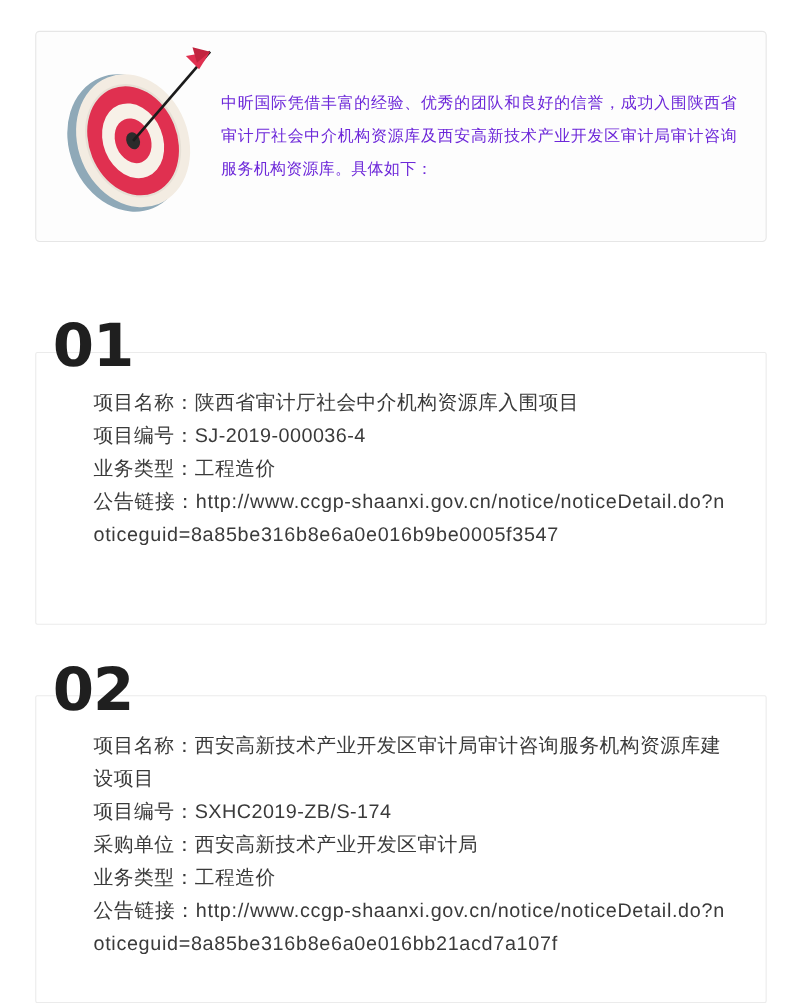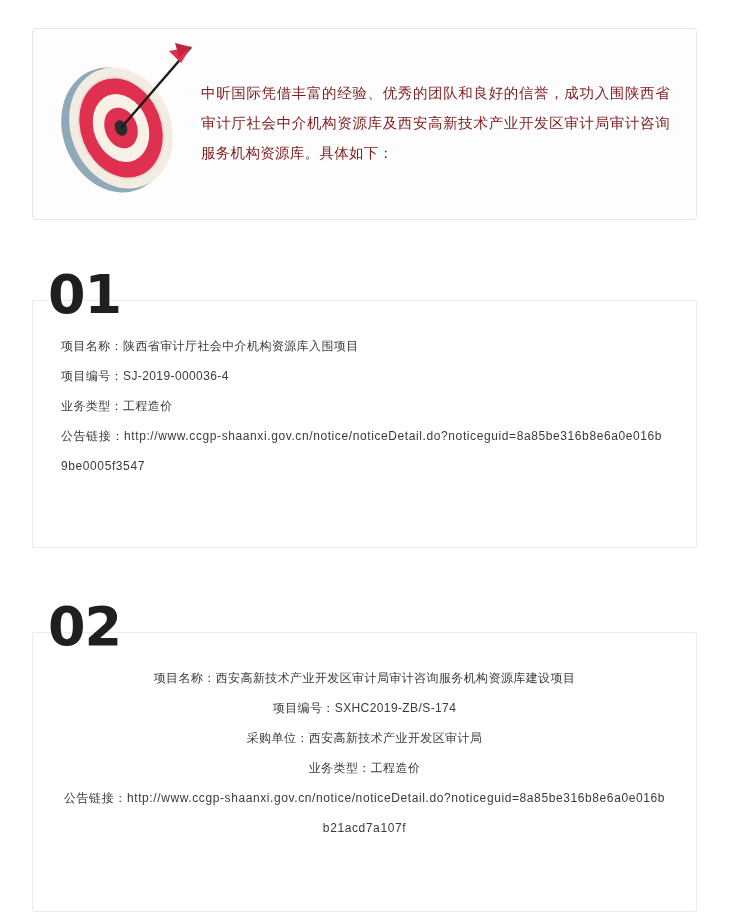--- a/index.html
+++ b/index.html
@@ -37,25 +37,24 @@
     position: relative;
   }
   .target-svg {
     position: absolute;
     left: 8px;
     top: 6px;
   }
   .intro-text {
     font-size: 14.5px;
     line-height: 30px;
-    color: #7f1d1d;
+    color: #6d28d9;
     letter-spacing: 0.3px;
     padding-right: 26px;
     text-align: justify;
-    font-family: Liberation Mono, monospace;
   }
 
   
   .section {
     position: absolute;
     left: 32px;
     width: 665px;
   }
   .section-number {
     position: absolute;
@@ -72,40 +71,41 @@
   .section-box {
     box-sizing: border-box;
     border: 1px solid #ebebeb;
     border-radius: 2px;
     background: #ffffff;
     padding: 30px 28px 28px 28px;
     position: relative;
     z-index: 1;
   }
   .row {
-    font-size: 12px;
+    font-size: 18px;
     line-height: 30px;
     color: #3a3a3a;
     letter-spacing: 0.4px;
     white-space: normal;
     word-break: break-all;
+    margin-left: 24px;
   }
   .row .label {
     color: #3a3a3a;
   }
   .row .value {
     color: #3a3a3a;
   }
   .row.link-row {
     letter-spacing: 0.6px;
   }
 
-  #section1 { top: 300px; height: 175px; }
+  #section1 { top: 320px; height: 175px; }
   #section1 .section-box { height: 248px; }
-  #section2 { top: 632px; height: 280px; text-align: center; }
+  #section2 { top: 632px; height: 280px; }
   #section2 .section-box { height: 280px; }
 </style>
 </head>
 <body>
 
 <div class="intro-card">
   <div class="target-wrap">
     <svg class="target-svg" width="152" height="170" viewBox="0 0 152 170">
 
       <ellipse cx="74" cy="95" rx="52" ry="64" transform="rotate(-22 74 95)" fill="#8fa9b8"></ellipse>

